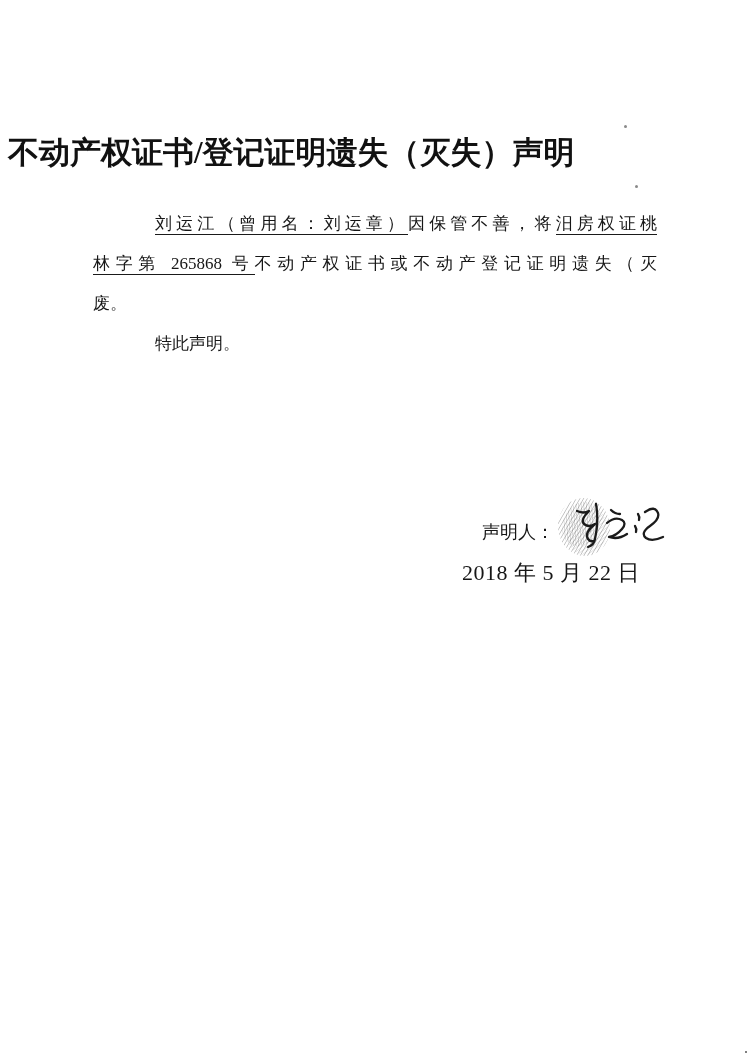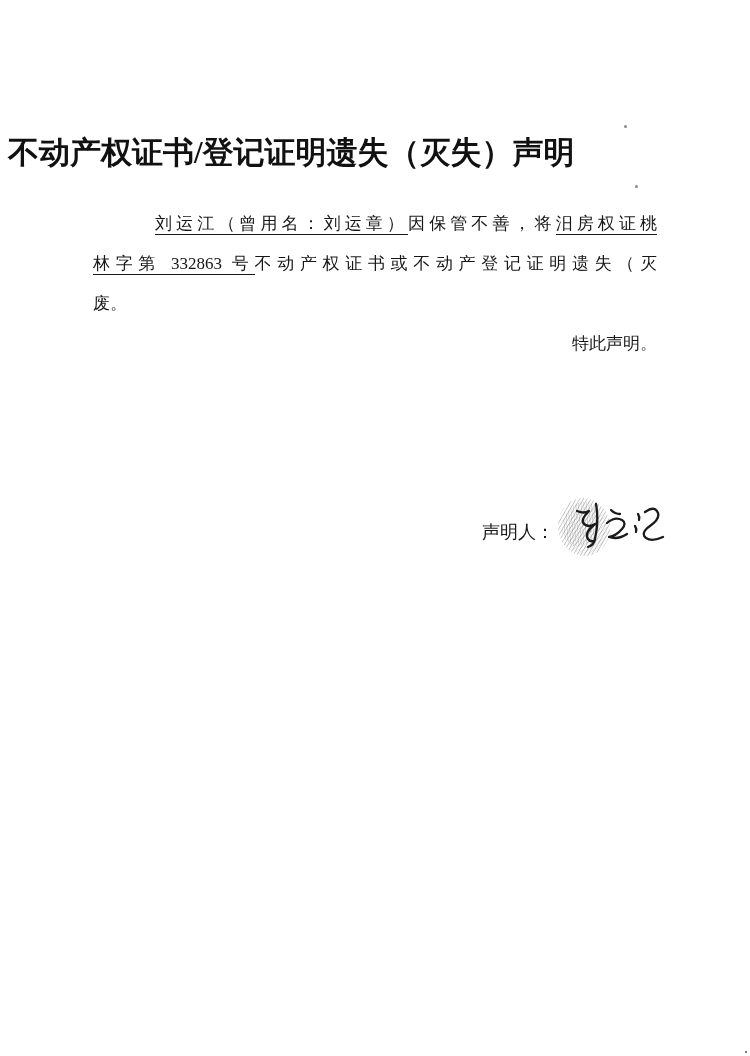--- a/index.html
+++ b/index.html
@@ -43,21 +43,20 @@
     box-sizing: border-box;
     white-space: nowrap;
   }
   .j {
     text-align: justify;
     text-align-last: justify;
     white-space: normal;
   }
   .indent {
     padding-left: 62px;
-    text-align: right;
   }
   .u {
     border-bottom: 1.5px solid #1a1a1a;
     padding-bottom: 1px;
   }
   .sig-label {
     position: absolute;
     left: 482px;
     top: 520px;
     font-size: 18px;
@@ -89,21 +88,21 @@
 </style>
 </head>
 <body>
 
 <div class="page">
 
   <h1 class="title">不动产权证书/登记证明遗失（灭失）声明</h1>
 
   <div class="body-block">
     <div class="bline j indent"><span class="u">刘运江（曾用名：刘运章）</span><span>因保管不善，将</span><span class="u">汨房权证桃</span></div>
-    <div class="bline j"><span class="u">林字第 332863 号</span><span>不动产权证书或不动产登记证明遗失（灭</span></div>
+    <div class="bline j"><span class="u">林字第 265868 号</span><span>不动产权证书或不动产登记证明遗失（灭</span></div>
     <div class="bline"><span>废。</span></div>
     <div class="bline indent"><span>特此声明。</span></div>
   </div>
 
   <div class="sig-label">声明人：</div>
 
   <svg class="sig-svg" width="118" height="68" viewBox="0 0 118 68" role="img" aria-label="刘运江">
     <defs>
       <pattern id="hatch1" width="3.2" height="3.2" patternUnits="userSpaceOnUse" patternTransform="rotate(38)">
         <line x1="0" y1="0" x2="0" y2="3.2" stroke="#4a4a4a" stroke-width="0.7"></line>
@@ -121,18 +120,19 @@
       <path d="M26,18 q7,3 12,0 q-9,9 -5,13 q5,4 11,0 q-11,9 -7,15 q2,3 6,2"></path>
       <path d="M45,11 q3,17 -1,35 q-1,6 -7,8"></path>
       <path d="M60,17 q4,4 9,4"></path>
       <path d="M56,30 q8,-7 15,-3 q5,3 0,9 q-6,7 -13,8 q9,3 18,-3"></path>
       <path d="M87,21 q2,3 1,6"></path>
       <path d="M84,33 q2,3 1,6"></path>
       <path d="M94,19 q10,-7 13,1 q2,6 -8,13 q-10,7 -4,12 q6,4 17,-1"></path>
     </g>
   </svg>
 
+  <div class="date-line">2018 年 5 月 22 日</div>
 
   <div class="speck s1"></div>
   <div class="speck s2"></div>
   <div class="speck s3"></div>
 
 </div>
 
 </body></html>

